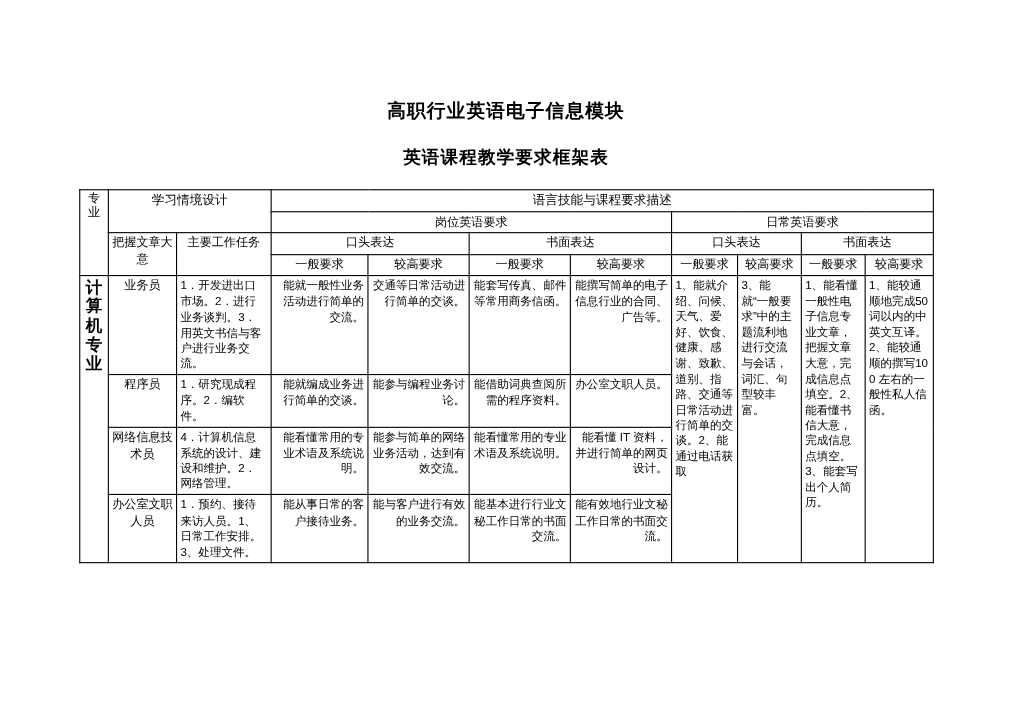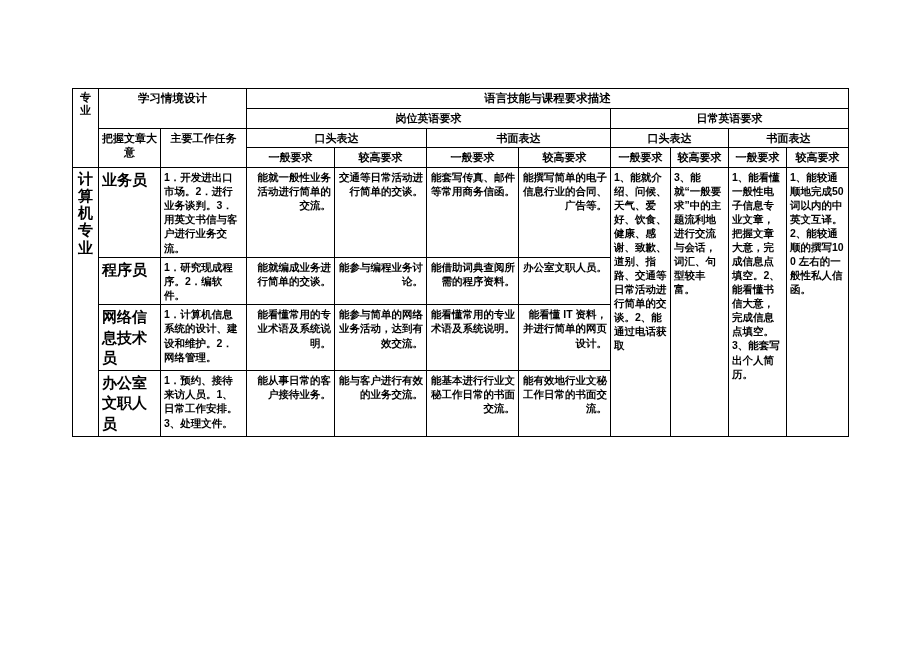--- a/index.html
+++ b/index.html
@@ -43,21 +43,20 @@
     table-layout: fixed;
     font-size: 10.5px;
     line-height: 1.32;
   }
   table.framework th,
   table.framework td {
     border: 1px solid #000000;
     padding: 2px 3px;
     vertical-align: top;
     word-break: break-all;
-    font-weight: bold;
   }
   .hdr-row th {
     font-weight: normal;
     text-align: center;
     vertical-align: middle;
     font-size: 11px;
     padding: 4px 2px;
   }
   th.major {
     font-size: 11.5px;
@@ -68,23 +67,23 @@
     text-align: center;
     vertical-align: middle;
     line-height: 1.15;
     letter-spacing: 0px;
     width: 22px;
   }
   .vert-major span {
     display: block;
   }
   .cell-job {
-    text-align: left;
-    vertical-align: middle;
-    font-size: 15px;
+    text-align: center;
+    vertical-align: middle;
+    font-size: 11px;
     line-height: 1.35;
   }
   .cell-task {
     font-size: 10.5px;
     line-height: 1.35;
     vertical-align: middle;
   }
   .cell-body {
     font-size: 10.5px;
     line-height: 1.35;
@@ -108,20 +107,22 @@
   col.c-d-oral-gen { width: 60px; }
   col.c-d-oral-high { width: 58px; }
   col.c-d-writ-gen { width: 58px; }
   col.c-d-writ-high { width: 62px; }
 </style>
 </head>
 <body>
 
 <div class="page">
 
+  <div class="doc-title">高职行业英语电子信息模块</div>
+  <div class="doc-subtitle">英语课程教学要求框架表</div>
 
   <table class="framework">
     <colgroup>
       <col class="c-major">
       <col class="c-job">
       <col class="c-task">
       <col class="c-oral-gen">
       <col class="c-oral-high">
       <col class="c-writ-gen">
       <col class="c-writ-high">
@@ -184,21 +185,21 @@
       <tr>
         <td class="cell-job">程序员</td>
         <td class="cell-task">1．研究现成程序。2．编软件。</td>
         <td class="cell-body">能就编成业务进行简单的交谈。</td>
         <td class="cell-body">能参与编程业务讨论。</td>
         <td class="cell-body">能借助词典查阅所需的程序资料。</td>
         <td class="cell-body">办公室文职人员。</td>
       </tr>
       <tr>
         <td class="cell-job">网络信息技术员</td>
-        <td class="cell-task">1．计算机信息系统的设计、建设和维护。2．网络管理。</td>
+        <td class="cell-task">4．计算机信息系统的设计、建设和维护。2．网络管理。</td>
         <td class="cell-body">能看懂常用的专业术语及系统说明。</td>
         <td class="cell-body">能参与简单的网络业务活动，达到有效交流。</td>
         <td class="cell-body">能看懂常用的专业术语及系统说明。</td>
         <td class="cell-body">能看懂 IT 资料，并进行简单的网页设计。</td>
       </tr>
       <tr>
         <td class="cell-job">办公室文职人员</td>
         <td class="cell-task">1．预约、接待来访人员。1、日常工作安排。3、处理文件。</td>
         <td class="cell-body">能从事日常的客户接待业务。</td>
         <td class="cell-body">能与客户进行有效的业务交流。</td>

